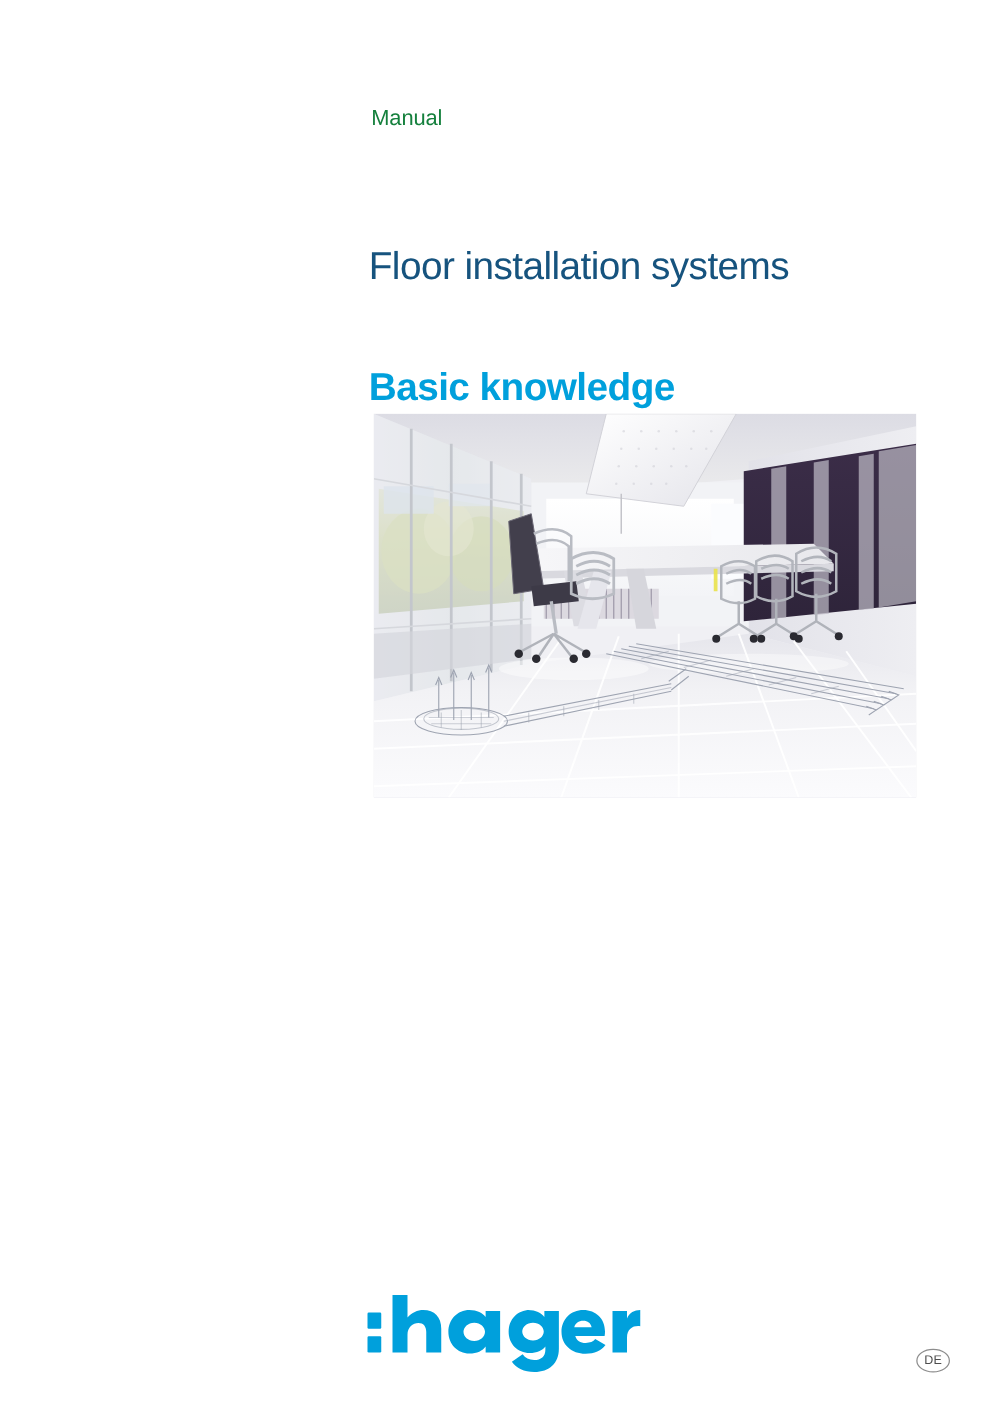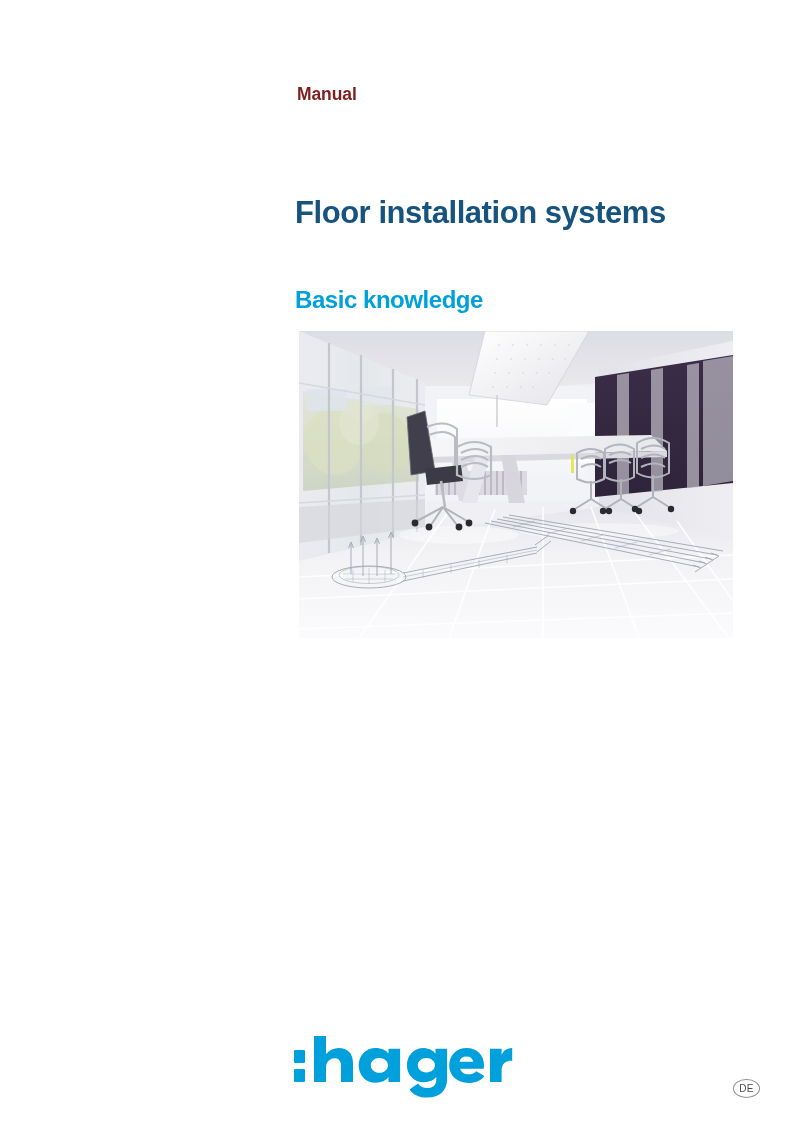--- a/index.html
+++ b/index.html
@@ -21,43 +21,43 @@
     background: #ffffff;
     overflow: hidden;
   }
 
   
   .doc-type {
     position: absolute;
     left: 297px;
     top: 84px;
     font-size: 17.5px;
-    font-weight: bold;
+    font-weight: normal;
     letter-spacing: -0.1px;
-    color: #7f1d1d;
+    color: #15803d;
     line-height: 1.2;
   }
 
   .doc-title {
     position: absolute;
     left: 295px;
     top: 174px;
     font-size: 31px;
-    font-weight: bold;
+    font-weight: normal;
     letter-spacing: -0.45px;
     color: #16537e;
     line-height: 1.15;
     white-space: nowrap;
   }
 
   .doc-subtitle {
     position: absolute;
     left: 295px;
     top: 266px;
-    font-size: 24px;
+    font-size: 31px;
     font-weight: bold;
     letter-spacing: -0.45px;
     color: #00a0dc;
     line-height: 1.15;
     white-space: nowrap;
   }
 
   
   .hero {
     position: absolute;

